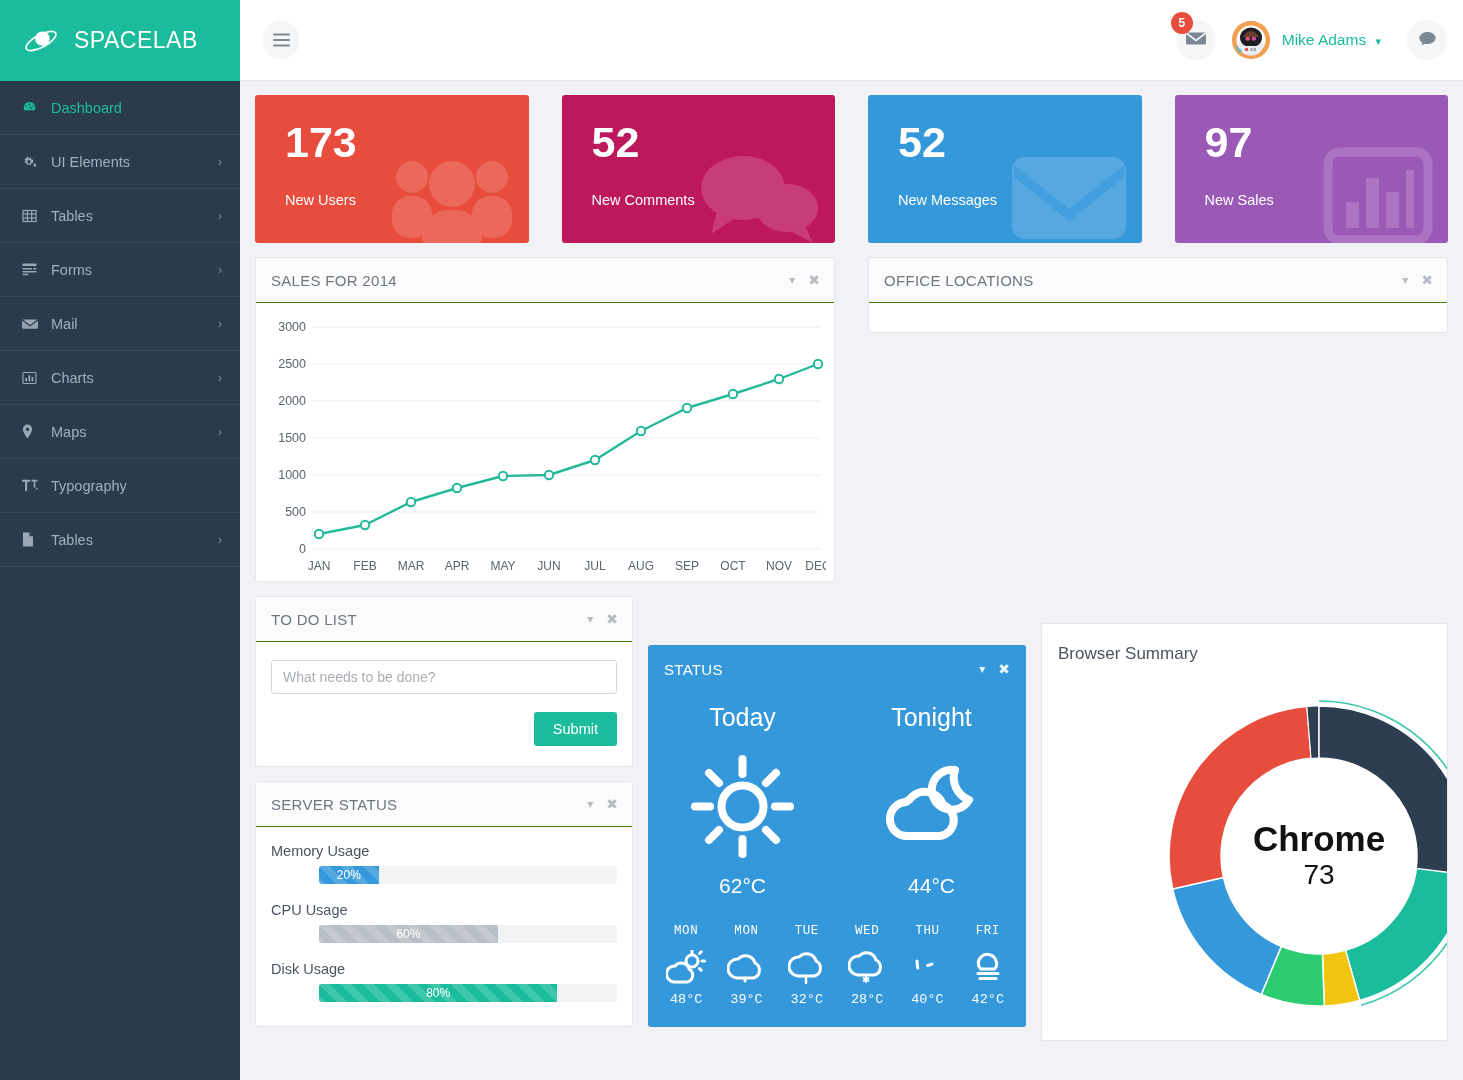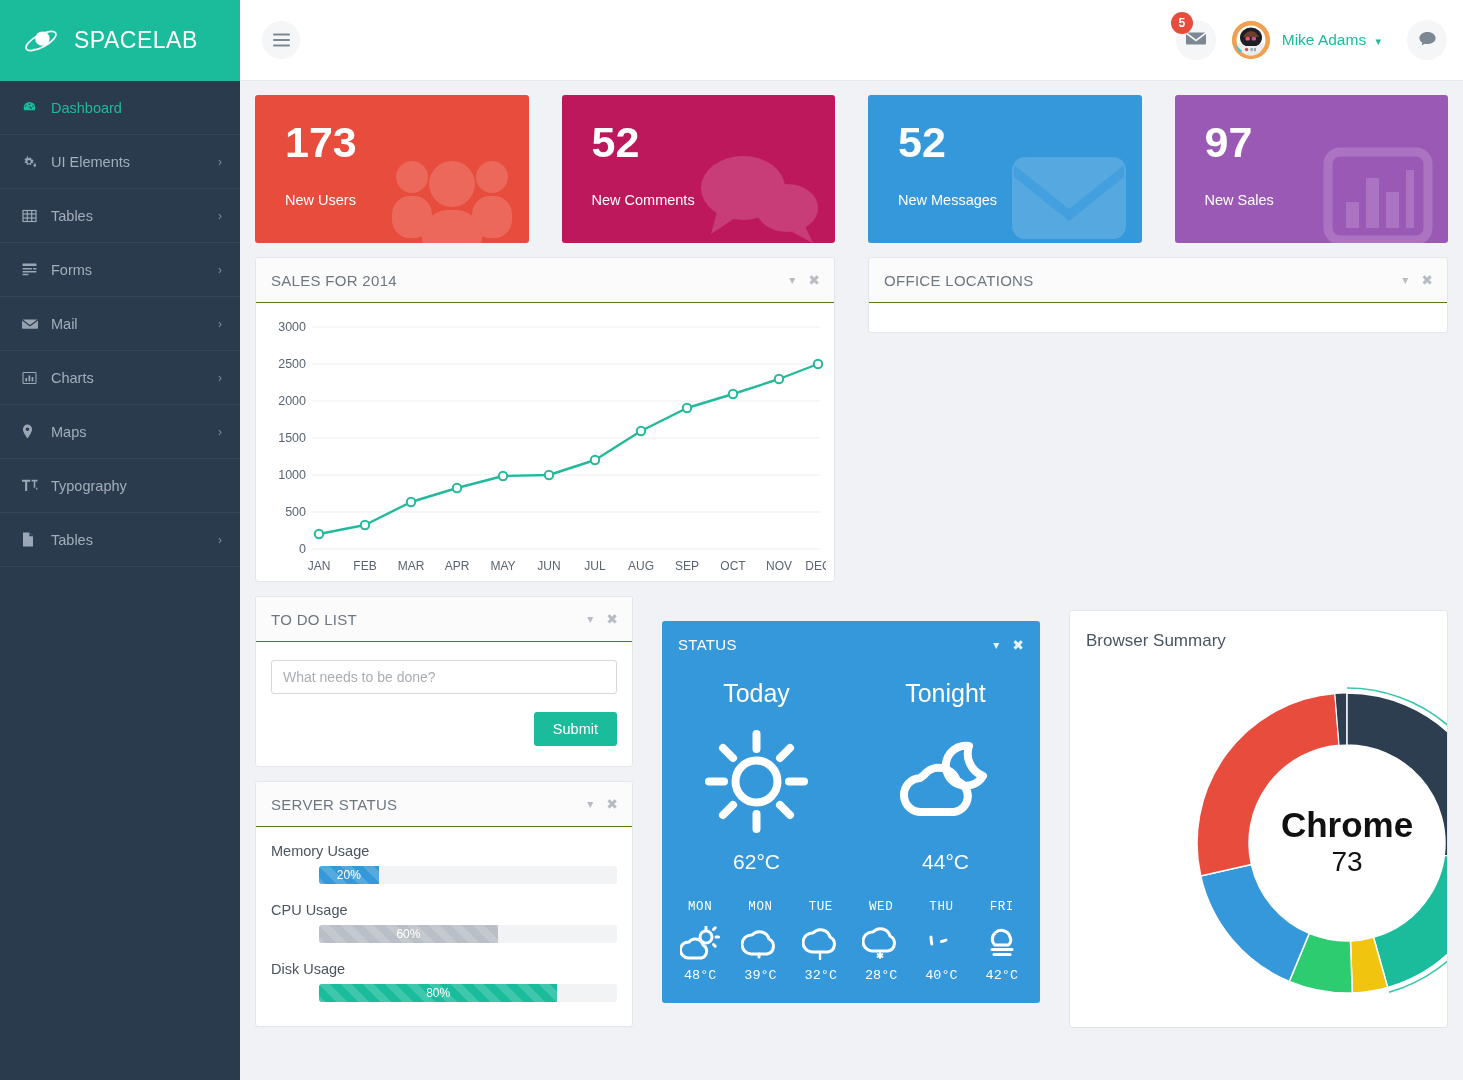--- a/index.html
+++ b/index.html
@@ -153,21 +153,21 @@
   .tool.chev { font-size: 12px; }
 
   
   .row-2 { display: flex; gap: 33px; }
   .col-sales { width: 580px; flex: 0 0 580px; }
   .col-office { flex: 1; }
   .chart-body { padding: 10px 10px 6px 8px; height: 278px; }
   .office-body { height: 29px; }
 
   
-  .row-3 { display: flex; gap: 29px; align-items: center; }
+  .row-3 { display: flex; gap: 15px; align-items: flex-end; }
   .col-left { width: 378px; flex: 0 0 378px; }
   .col-weather { width: 378px; flex: 0 0 378px; }
   .col-browser { flex: 1; }
 
   .todo-body { padding: 18px 15px 20px 15px; }
   .todo-input {
     width: 100%; height: 34px;
     border: 1px solid #d3d8dd; border-radius: 3px;
     padding: 0 11px; font-size: 14px; color: #555;
     font-family: "Liberation Sans", sans-serif;

